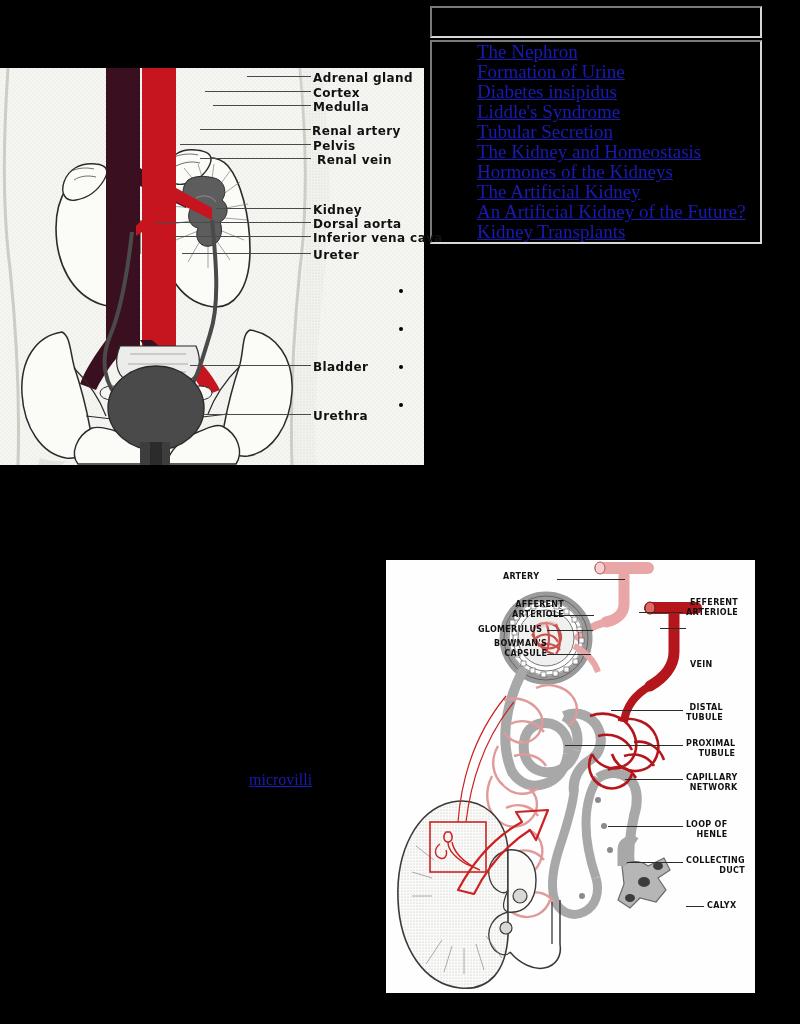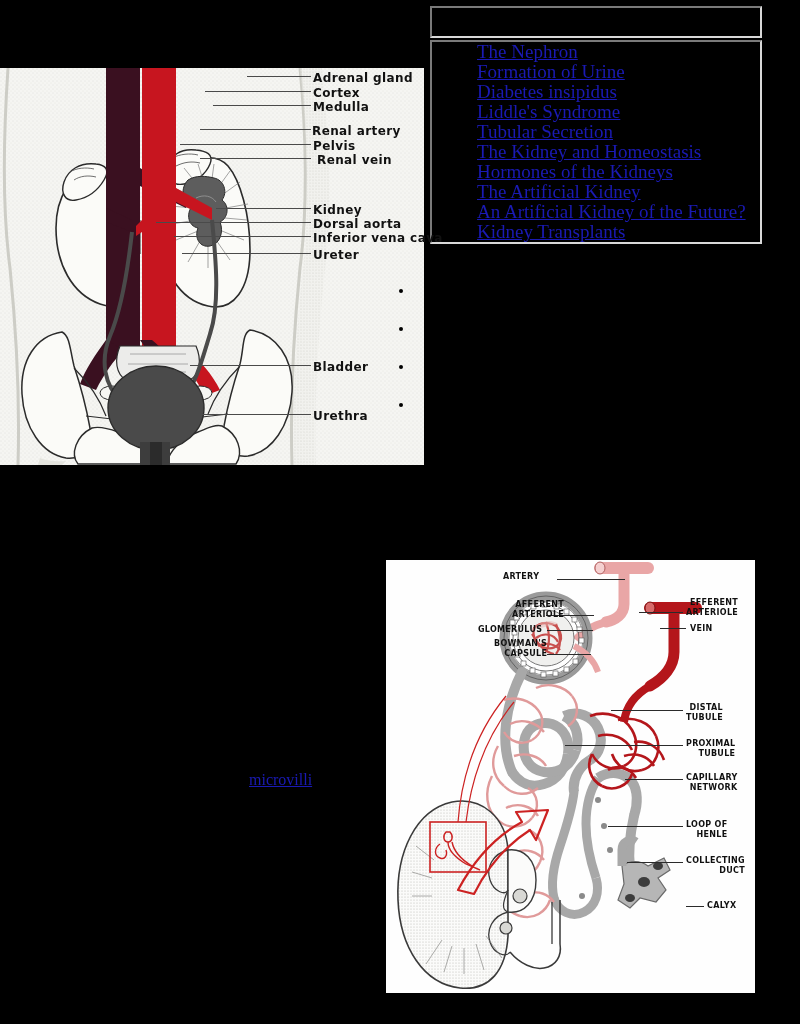--- a/index.html
+++ b/index.html
@@ -477,21 +477,21 @@
     <div class="nleader" style="left:241px; top:302px; width:56px;"></div>
     <div class="nleader" style="left:300px; top:346px; width:18px;"></div>
   </div>
 
   <div class="nlbl l" style="left:503px; top:572px;">ARTERY</div>
   <div class="nlbl l" style="left:484px; top:600px;margin-left:28px;">AFFERENT<br>ARTERIOLE</div>
   <div class="nlbl l" style="left:478px; top:625px;">GLOMERULUS</div>
   <div class="nlbl l" style="left:494px; top:639px;">BOWMAN'S<br>CAPSULE</div>
 
   <div class="nlbl r" style="left:686px; top:598px;">EFFERENT<br>ARTERIOLE</div>
-  <div class="nlbl r" style="left:690px; top:624px;">VEIN</div>
+  <div class="nlbl r" style="left:690px; top:660px;">VEIN</div>
   <div class="nlbl r" style="left:686px; top:703px;">DISTAL<br>TUBULE</div>
   <div class="nlbl r" style="left:686px; top:739px;">PROXIMAL<br>TUBULE</div>
   <div class="nlbl r" style="left:686px; top:773px;">CAPILLARY<br>NETWORK</div>
   <div class="nlbl r" style="left:686px; top:820px;">LOOP OF<br>HENLE</div>
   <div class="nlbl r" style="left:686px; top:856px;">COLLECTING<br>DUCT</div>
   <div class="nlbl r" style="left:707px; top:901px;">CALYX</div>
 
 </div>
 
 </body></html>

